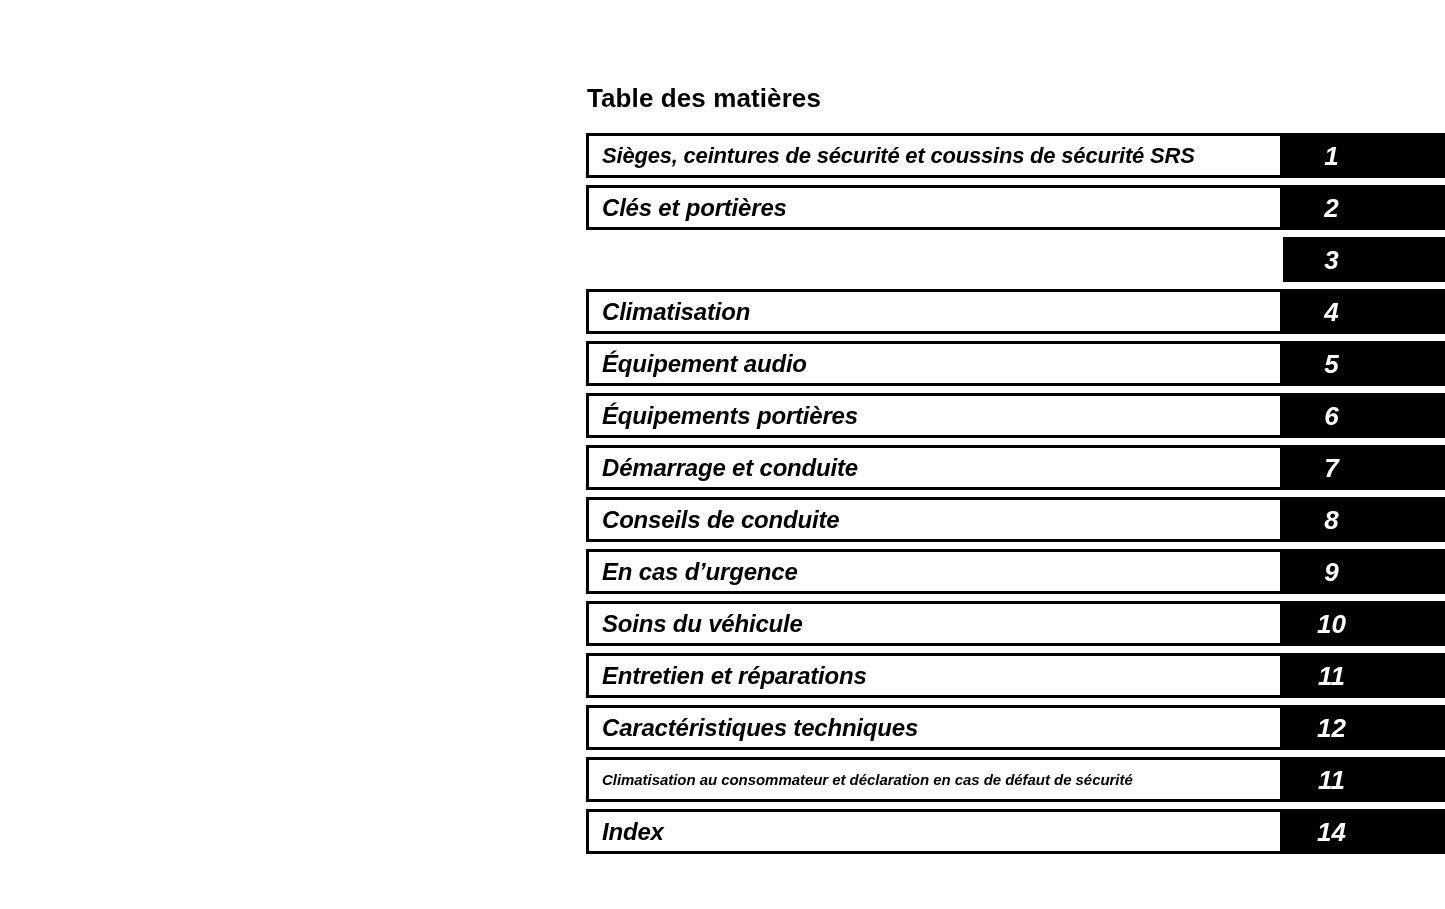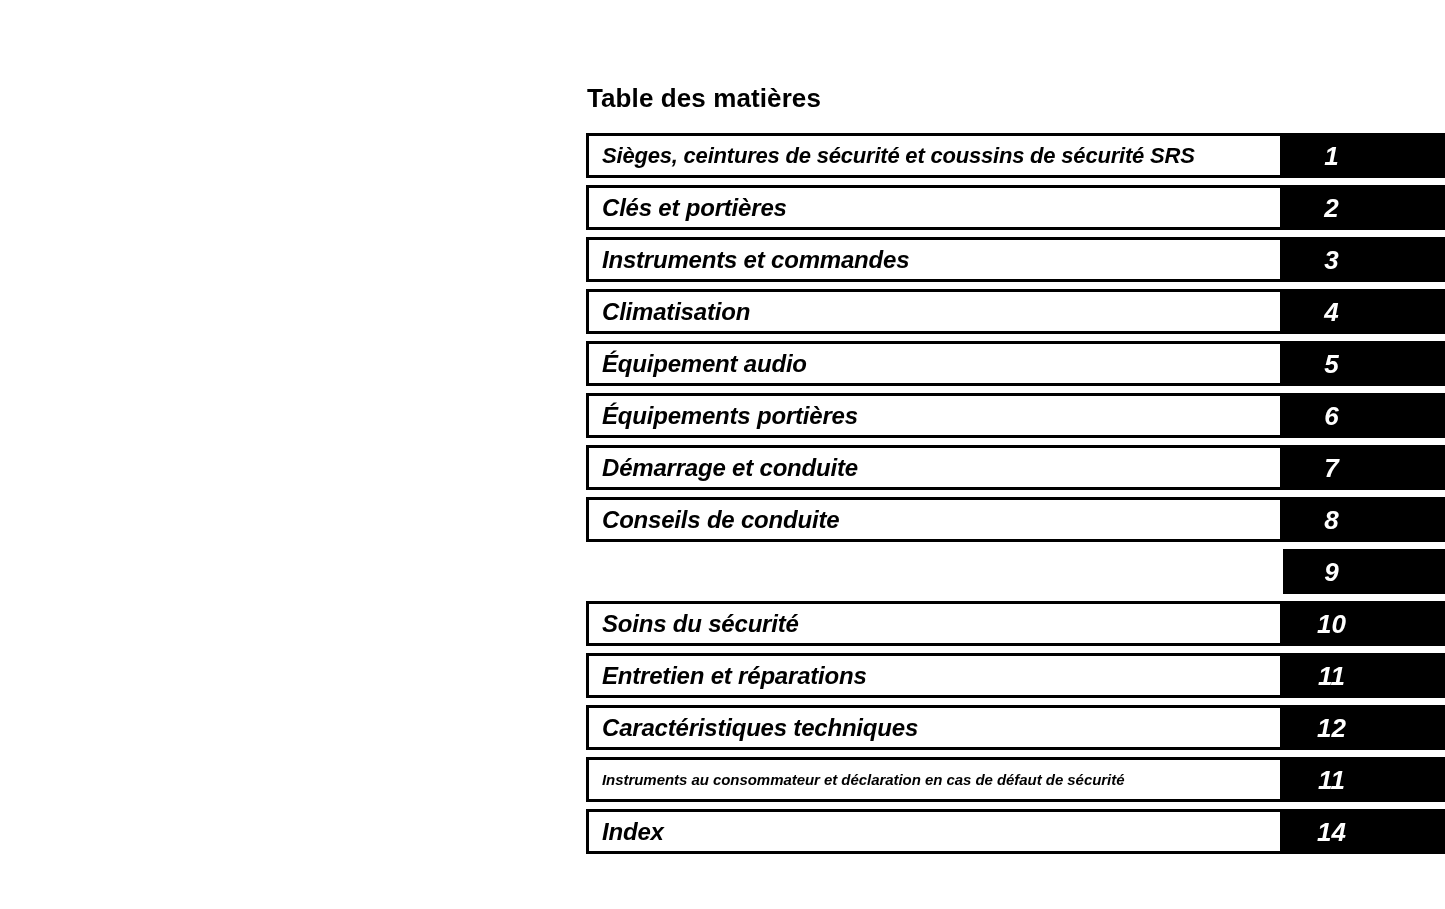--- a/index.html
+++ b/index.html
@@ -135,23 +135,20 @@
       </div>
       <div class="toc-row size-normal">
         <div class="toc-label-cell">
           <span class="toc-label">Clés et portières</span>
         </div>
         <div class="toc-number-cell">
           <span class="toc-number">2</span>
         </div>
       </div>
       <div class="toc-row size-normal">
-        <div class="toc-label-cell">
-          <span class="toc-label">Instruments et commandes</span>
-        </div>
         <div class="toc-number-cell">
           <span class="toc-number">3</span>
         </div>
       </div>
       <div class="toc-row size-normal">
         <div class="toc-label-cell">
           <span class="toc-label">Climatisation</span>
         </div>
         <div class="toc-number-cell">
           <span class="toc-number">4</span>
@@ -183,27 +180,30 @@
       </div>
       <div class="toc-row size-normal">
         <div class="toc-label-cell">
           <span class="toc-label">Conseils de conduite</span>
         </div>
         <div class="toc-number-cell">
           <span class="toc-number">8</span>
         </div>
       </div>
       <div class="toc-row size-normal">
+        <div class="toc-label-cell">
+          <span class="toc-label">En cas d’urgence</span>
+        </div>
         <div class="toc-number-cell">
           <span class="toc-number">9</span>
         </div>
       </div>
       <div class="toc-row size-normal">
         <div class="toc-label-cell">
-          <span class="toc-label">Soins du sécurité</span>
+          <span class="toc-label">Soins du véhicule</span>
         </div>
         <div class="toc-number-cell">
           <span class="toc-number">10</span>
         </div>
       </div>
       <div class="toc-row size-normal">
         <div class="toc-label-cell">
           <span class="toc-label">Entretien et réparations</span>
         </div>
         <div class="toc-number-cell">
@@ -213,21 +213,21 @@
       <div class="toc-row size-normal">
         <div class="toc-label-cell">
           <span class="toc-label">Caractéristiques techniques</span>
         </div>
         <div class="toc-number-cell">
           <span class="toc-number">12</span>
         </div>
       </div>
       <div class="toc-row size-small">
         <div class="toc-label-cell">
-          <span class="toc-label">Instruments au consommateur et déclaration en cas de défaut de sécurité</span>
+          <span class="toc-label">Climatisation au consommateur et déclaration en cas de défaut de sécurité</span>
         </div>
         <div class="toc-number-cell">
           <span class="toc-number">11</span>
         </div>
       </div>
       <div class="toc-row size-normal">
         <div class="toc-label-cell">
           <span class="toc-label">Index</span>
         </div>
         <div class="toc-number-cell">

